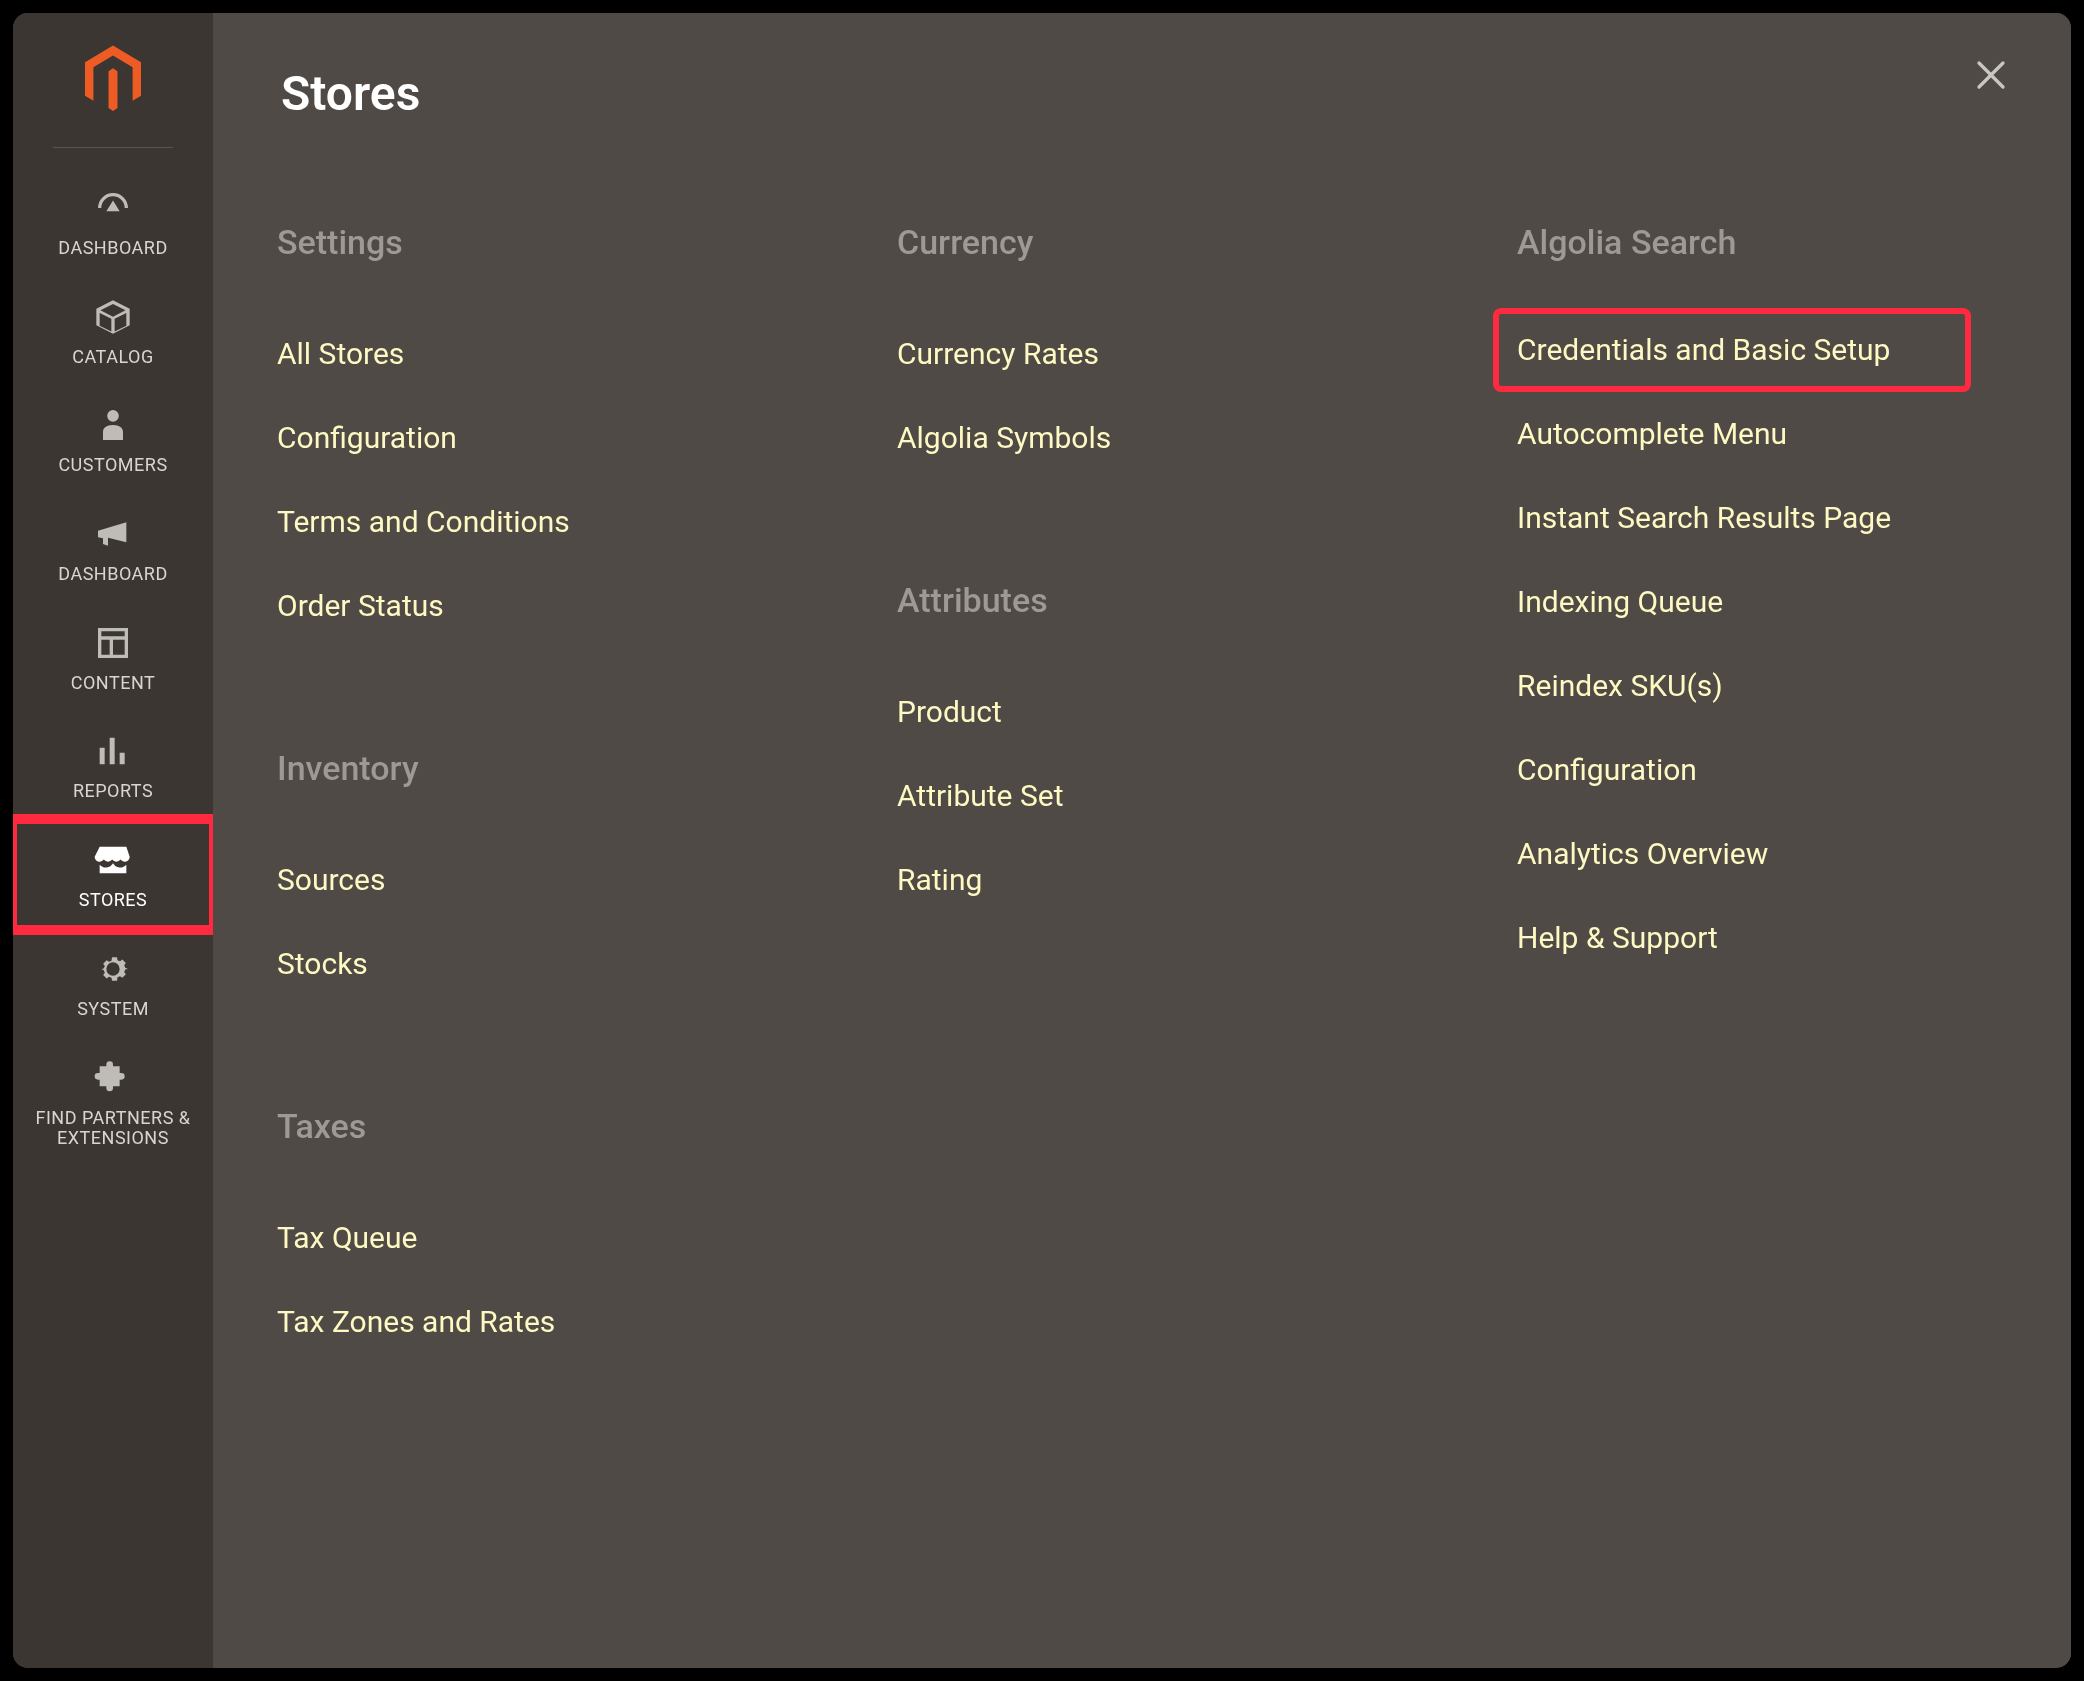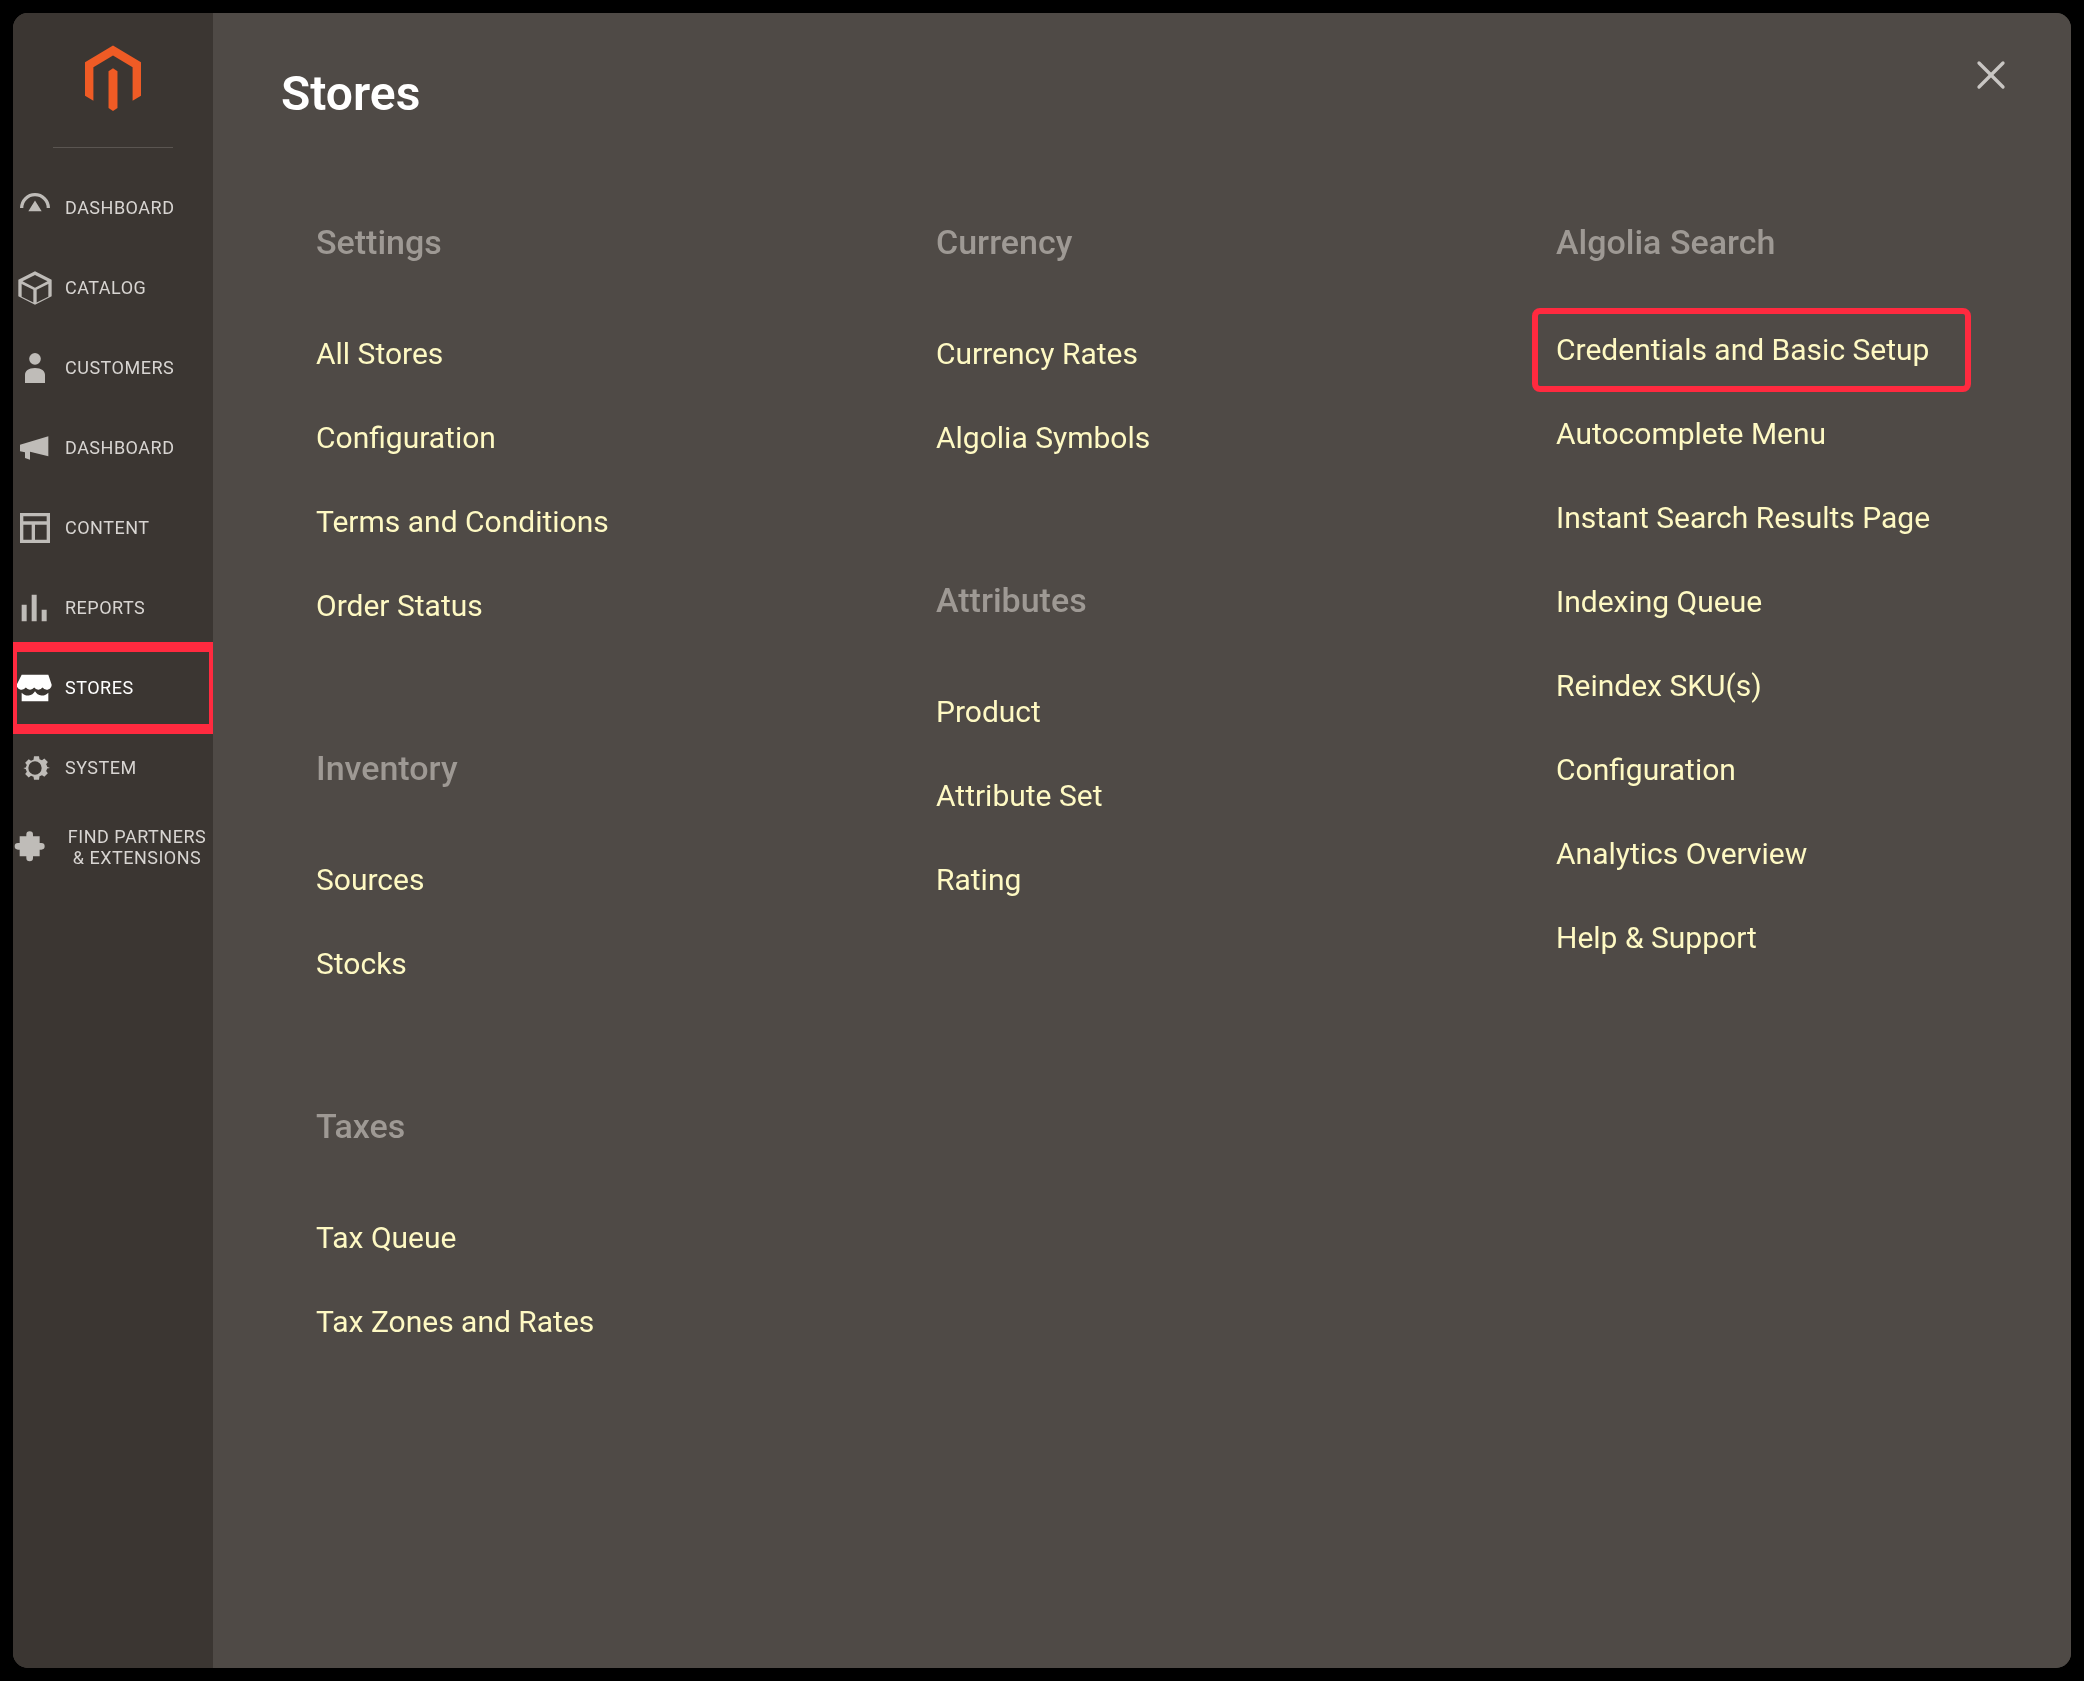--- a/index.html
+++ b/index.html
@@ -39,21 +39,21 @@
   .logo svg { width: 56px; height: 68px; }
   .sidebar-divider {
     width: 120px;
     height: 1px;
     background: #5a5551;
     margin: 10px 0 20px 0;
   }
   .side-item {
     width: 100%;
     display: flex;
-    flex-direction: row;
+    flex-direction: column;
     align-items: center;
     gap: 8px;
     padding: 18px 0;
     cursor: pointer;
     color: #d8d5d2;
   }
   .side-item .icon {
     width: 44px; height: 44px;
     display:flex; align-items:center; justify-content:center;
     color:#bfbcb8;
@@ -100,21 +100,21 @@
 
   .columns {
     display: flex;
     gap: 0;
   }
   .col {
     flex: 1;
     min-width: 0;
     padding-right: 60px;
   }
-  .col:nth-child(1){ flex: 0 0 620px; margin-left: 39px; }
+  .col:nth-child(1){ flex: 0 0 620px; }
   .col:nth-child(2){ flex: 0 0 620px; }
   .col:nth-child(3){ flex: 1; }
 
   .group { margin-bottom: 100px; }
   .group:last-child { margin-bottom: 0; }
   .group-title {
     color: #9e9994;
     font-size: 34px;
     font-weight: 500;
     margin-bottom: 50px;

